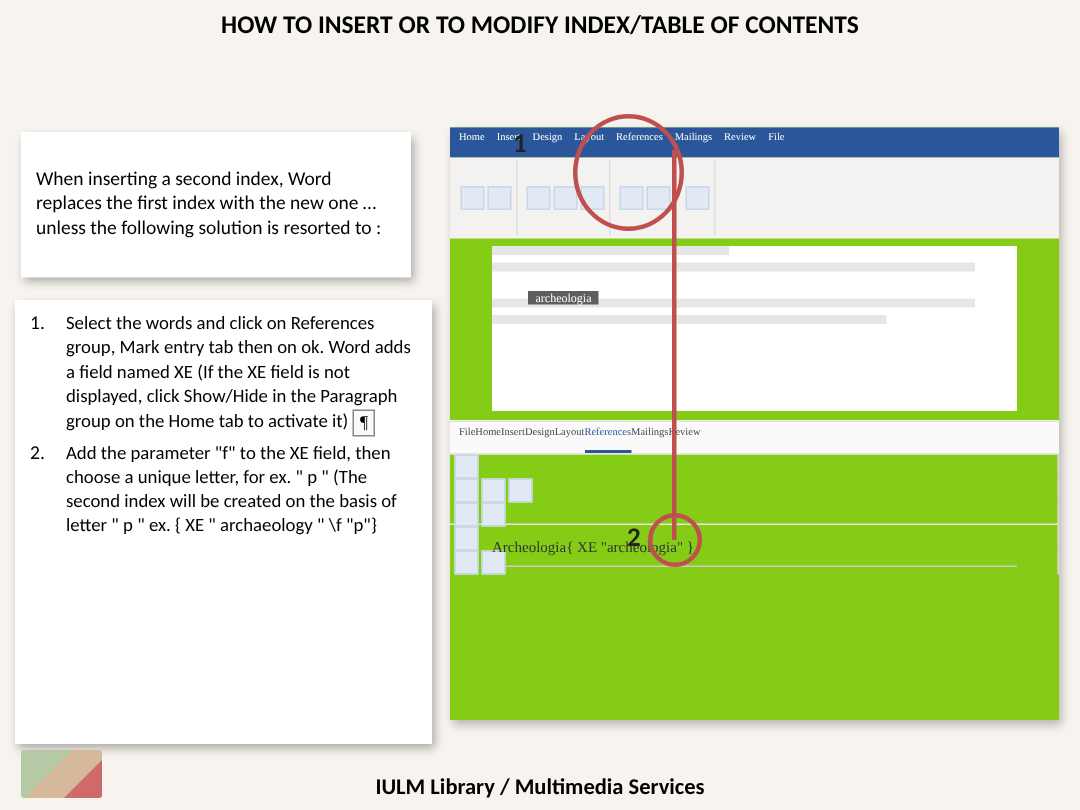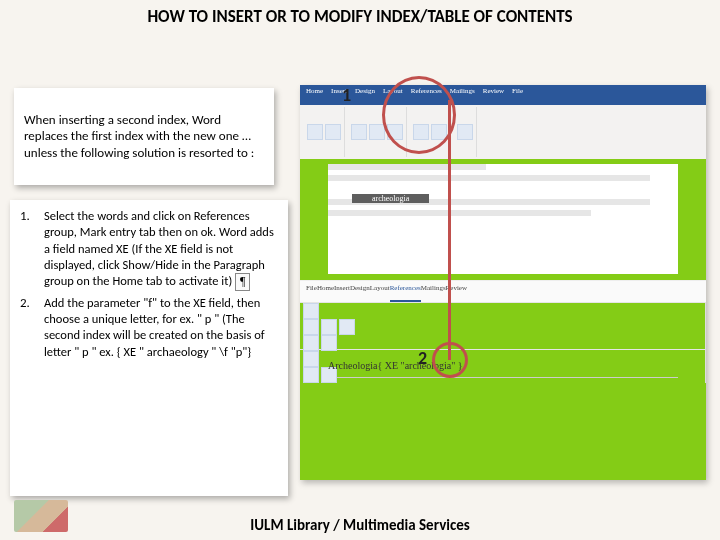--- a/index.html
+++ b/index.html
@@ -98,21 +98,21 @@
     margin: 5px 0;
   }
   .doc-body .line.short { width: 45%; }
   .doc-body .line.med { width: 75%; }
   .doc-body .line.long { width: 92%; }
   .hl {
     position: absolute;
     background: #5e5e5e;
     color: #fff;
     font-size: 8px;
-    padding: 0 20px;
+    padding: 0 5px;
     left: 24px; top: 30px;
   }
   .word-ribbon2 {
     height: 68px;
     border-top: 1px solid #eee;
     border-bottom: 1px solid #e5e5e5;
   }
   .word-ribbon2 .tabbar {
     height: 18px;
     background: #fafafa;

